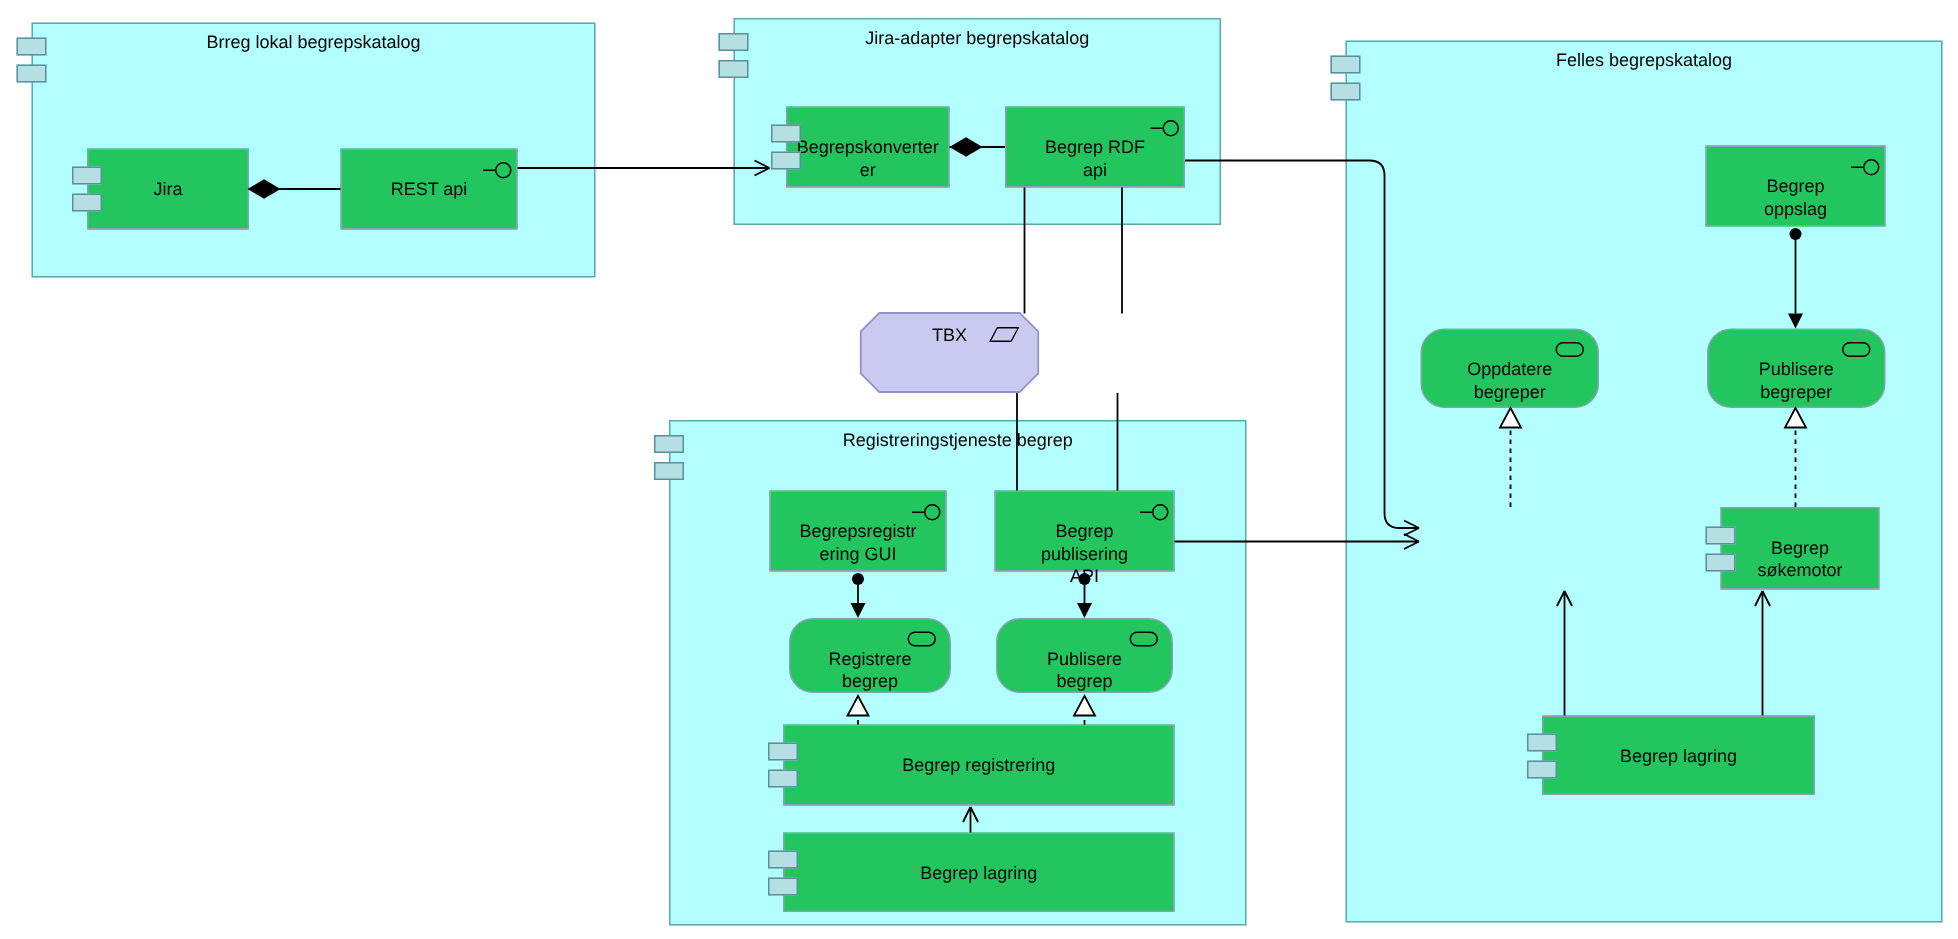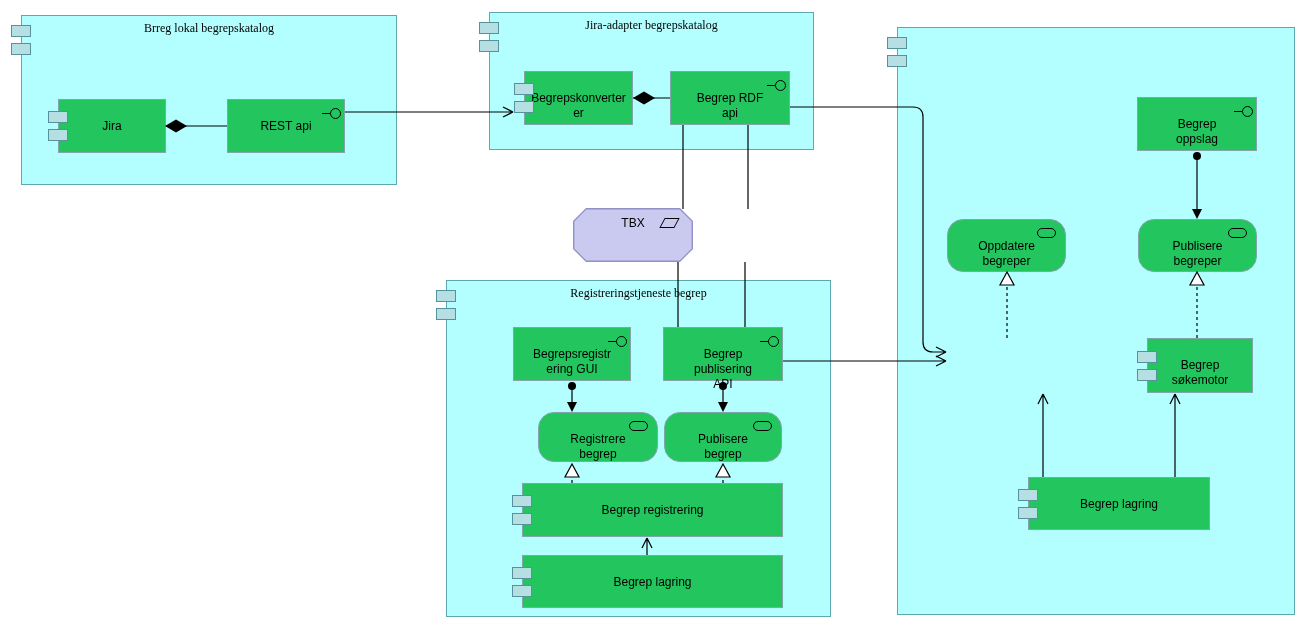--- a/index.html
+++ b/index.html
@@ -1,19 +1,19 @@
 <!DOCTYPE html>
 <html><head>
 <meta charset="utf-8">
 <style>
   html,body{margin:0;padding:0;background:#ffffff;}
   .stage{position:relative;width:1305px;height:626px;background:#ffffff;
          font-family:"Liberation Sans",sans-serif;font-size:12px;color:#000;overflow:hidden;}
 
-  .container{position:absolute;background:#b3feff;border:1px solid#5fa8b2;box-sizing:border-box;font-family:Liberation Serif, serif;}
+  .container{position:absolute;background:#b3feff;border:1px solid#5fa8b2;box-sizing:border-box;}
   .container .title{position:absolute;top:5px;left:0;right:0;text-align:center;}
 
   .node{position:absolute;background:#22c55e;border:1px solid #82a5ac;box-sizing:border-box;
         text-align:center;white-space:pre-line;padding-top:4px;line-height:15px;z-index:2;}
   .service{border-radius:16px;}
 
   .module-icon{position:absolute;width:20px;display:flex;flex-direction:column;gap:6px;z-index:3;}
   .module-icon .mrect{width:20px;height:12px;background:#b6dfe3;border:1px solid #55929c;box-sizing:border-box;}
   .icon-left{left:-11px;top:50%;transform:translateY(-50%);}
   .icon-corner{left:-11px;top:9px;}
@@ -61,20 +61,21 @@
 
   <div class="container" style="left:446px;top:280px;width:385px;height:337px">
     <span class="title">Registreringstjeneste begrep</span>
     <span class="module-icon icon-corner">
       <span class="mrect"></span>
         <span class="mrect"></span>
       </span>
   </div>
 
   <div class="container" style="left:897px;top:27px;width:398px;height:588px">
+    <span class="title">Felles begrepskatalog</span>
     <span class="module-icon icon-corner">
       <span class="mrect"></span>
         <span class="mrect"></span>
       </span>
   </div>
 
   <div class="node" style="left:58px;top:99px;width:108px;height:54px">
     <span>Jira</span>
     <span class="module-icon icon-left">
       <span class="mrect"></span><span class="mrect"></span></span>
@@ -141,21 +142,21 @@
     <span class="module-icon icon-left">
       <span class="mrect"></span><span class="mrect"></span></span>
   </div>
 
   <div class="node" style="left:1028px;top:477px;width:182px;height:53px">
     <span>Begrep lagring</span>
     <span class="module-icon icon-left">
       <span class="mrect"></span><span class="mrect"></span></span>
   </div>
 
-  <div class="node service" style="left:538px;top:412px;width:120px;height:50px">
+  <div class="node service" style="left:526px;top:412px;width:108px;height:50px">
     <span>Registrere
 begrep</span>
     <span class="service-icon"></span>
   </div>
 
   <div class="node service" style="left:664px;top:412px;width:118px;height:50px">
     <span>Publisere
 begrep</span>
     <span class="service-icon"></span>
   </div>

